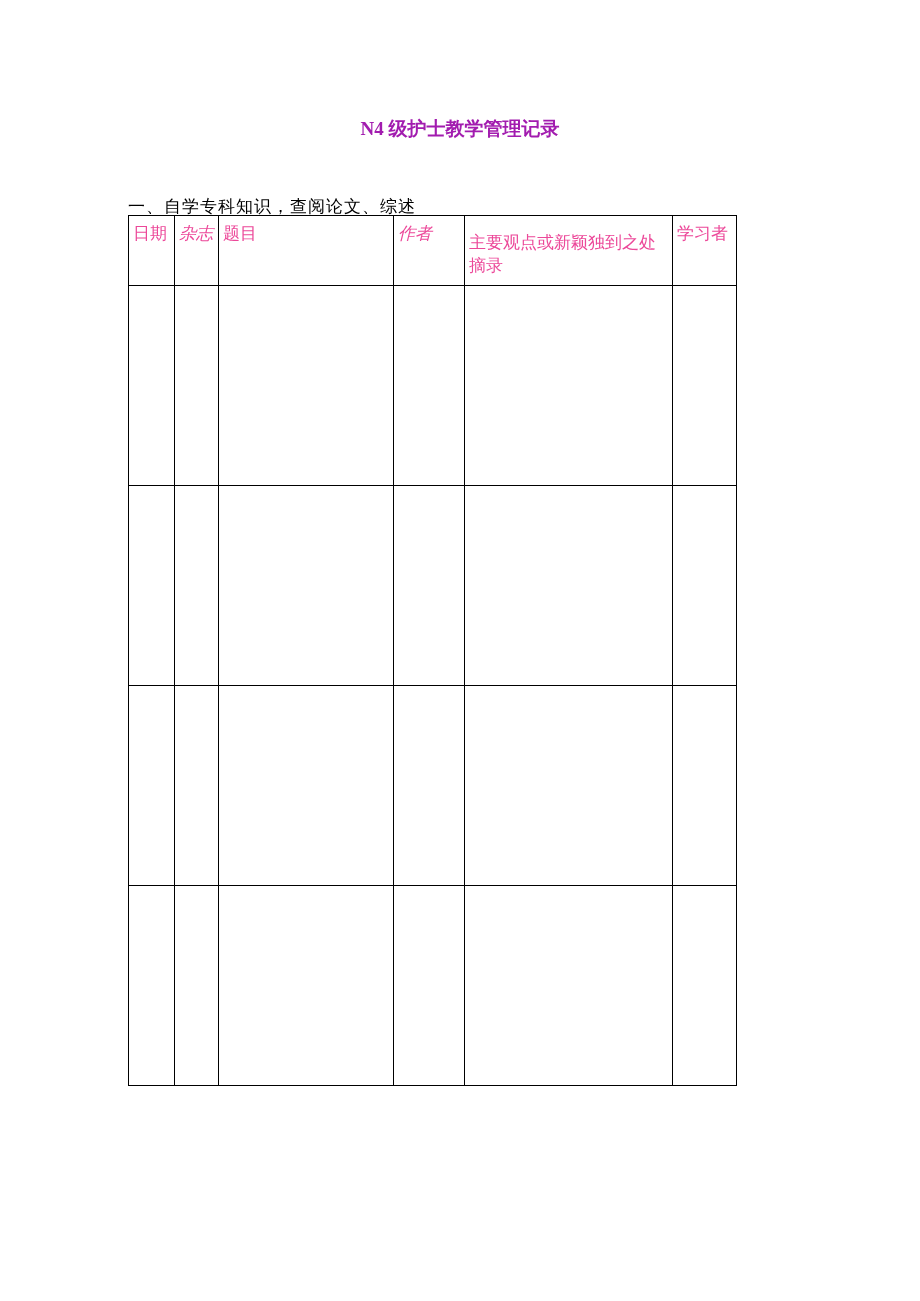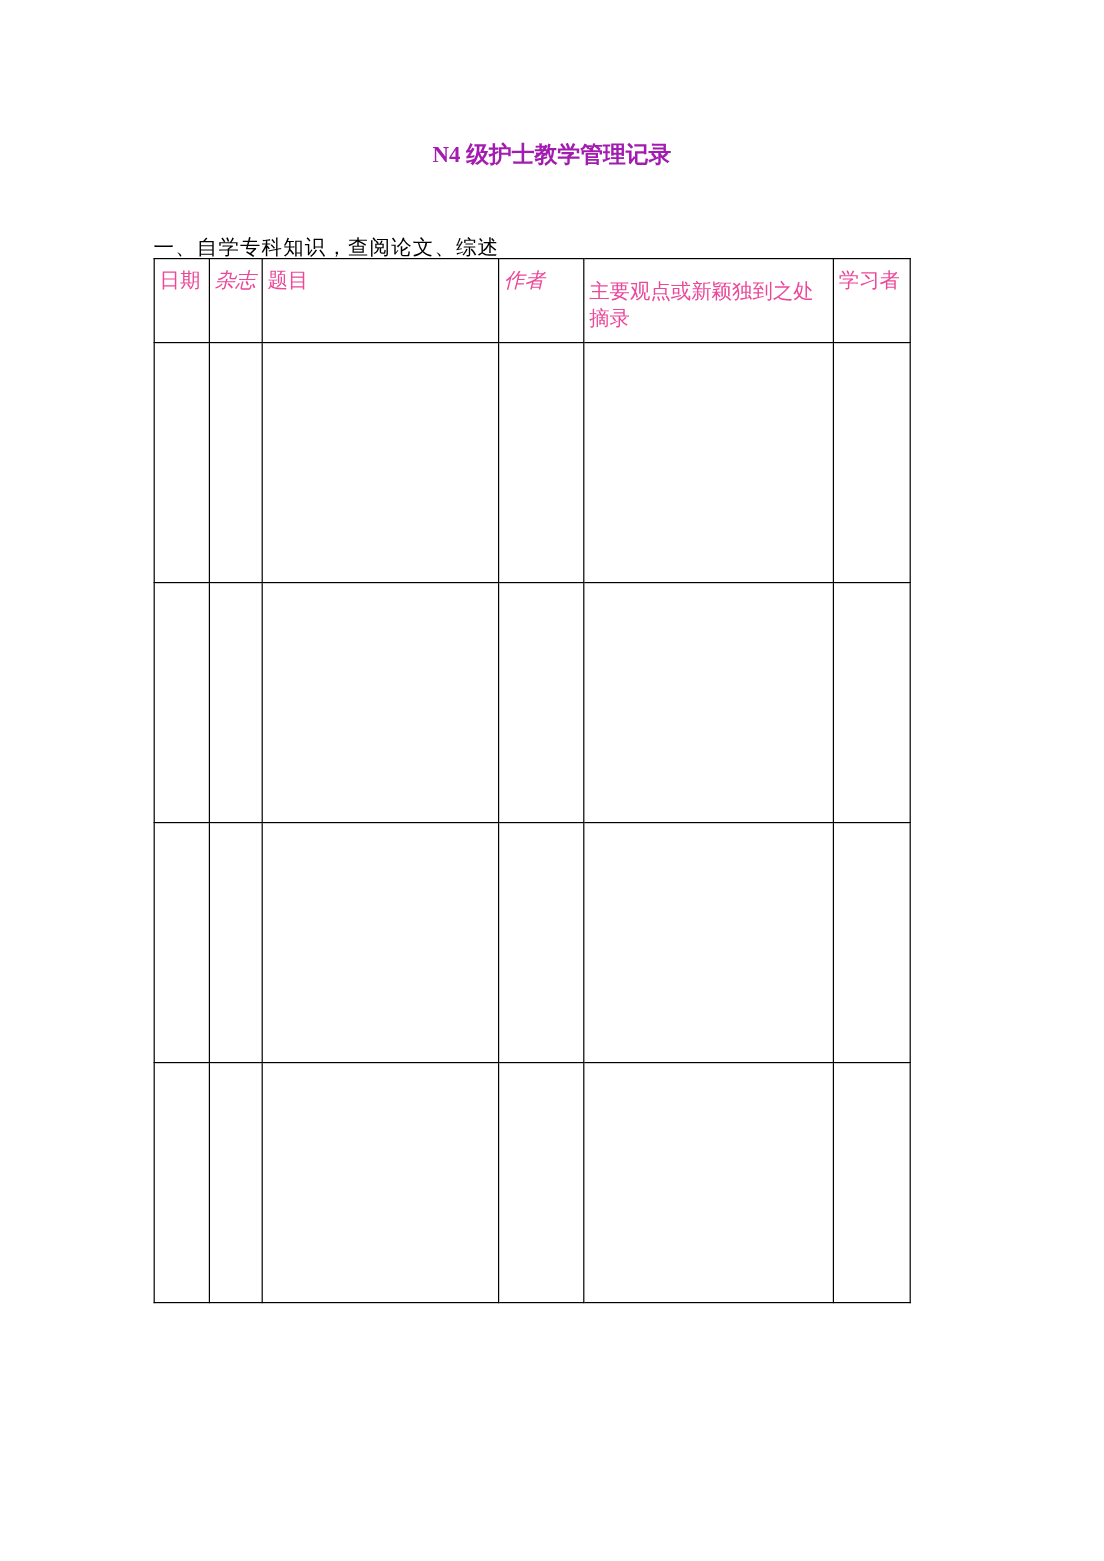--- a/index.html
+++ b/index.html
@@ -45,21 +45,21 @@
     .record-table td {
       border: 1px solid #000;
       vertical-align: top;
       font-size: 17px;
       color: #ec4899;
       padding: 6px 4px 4px 4px;
       text-align: left;
     }
     .col-date { width: 46px; }
     .col-journal { width: 44px; font-style: italic; }
-    .col-title { width: 197px; }
+    .col-title { width: 175px; }
     .col-author { width: 71px; font-style: italic; }
     .col-summary { width: 208px; }
     .col-learner { width: 64px; }
     .header-row td { height: 70px; }
     .header-row .col-summary {
       vertical-align: bottom;
       padding-bottom: 8px;
       font-family: Liberation Mono, monospace;
     }
     .data-row td { height: 200px; }

